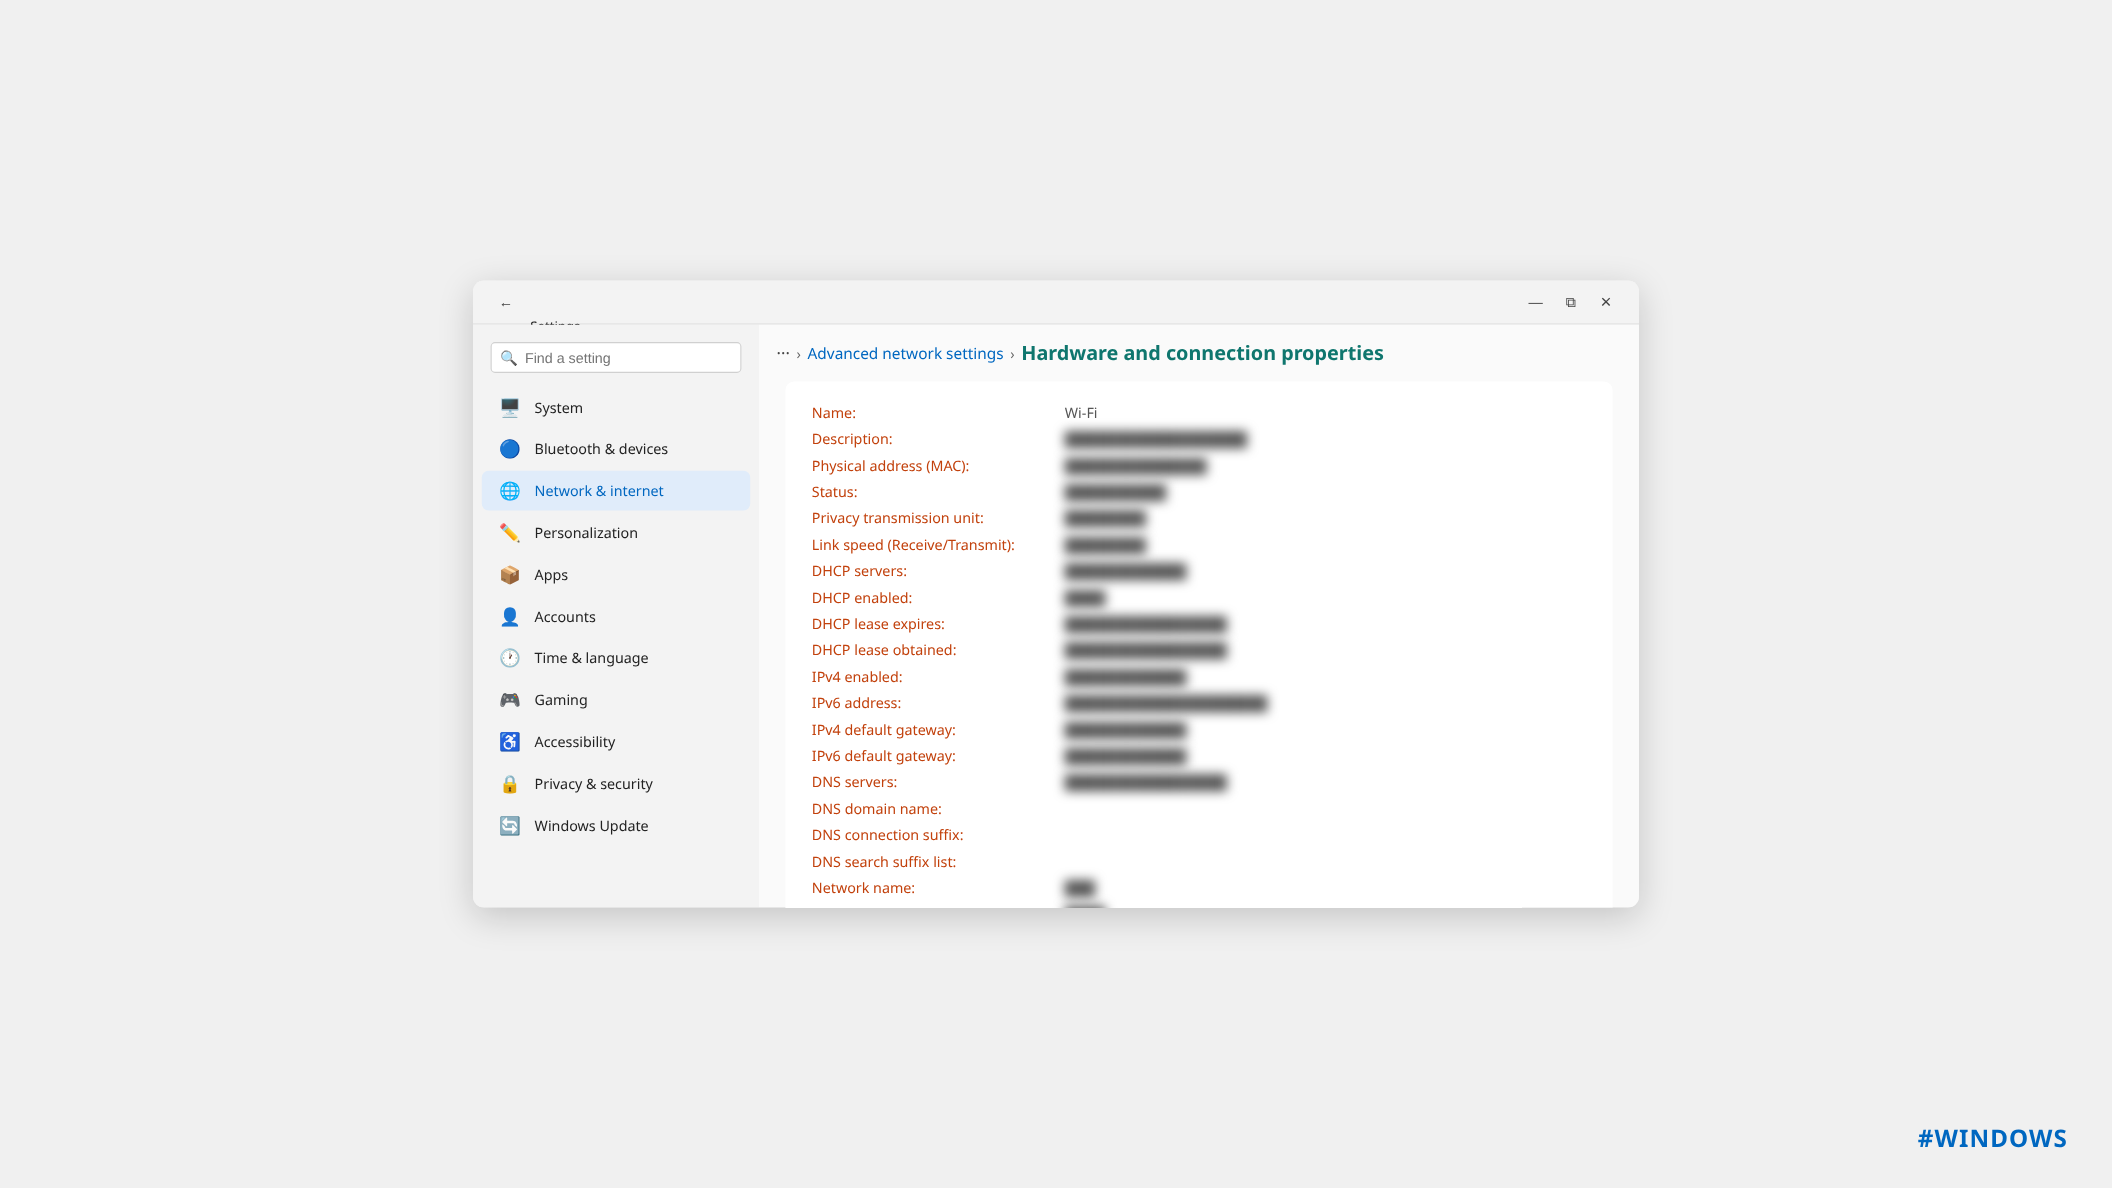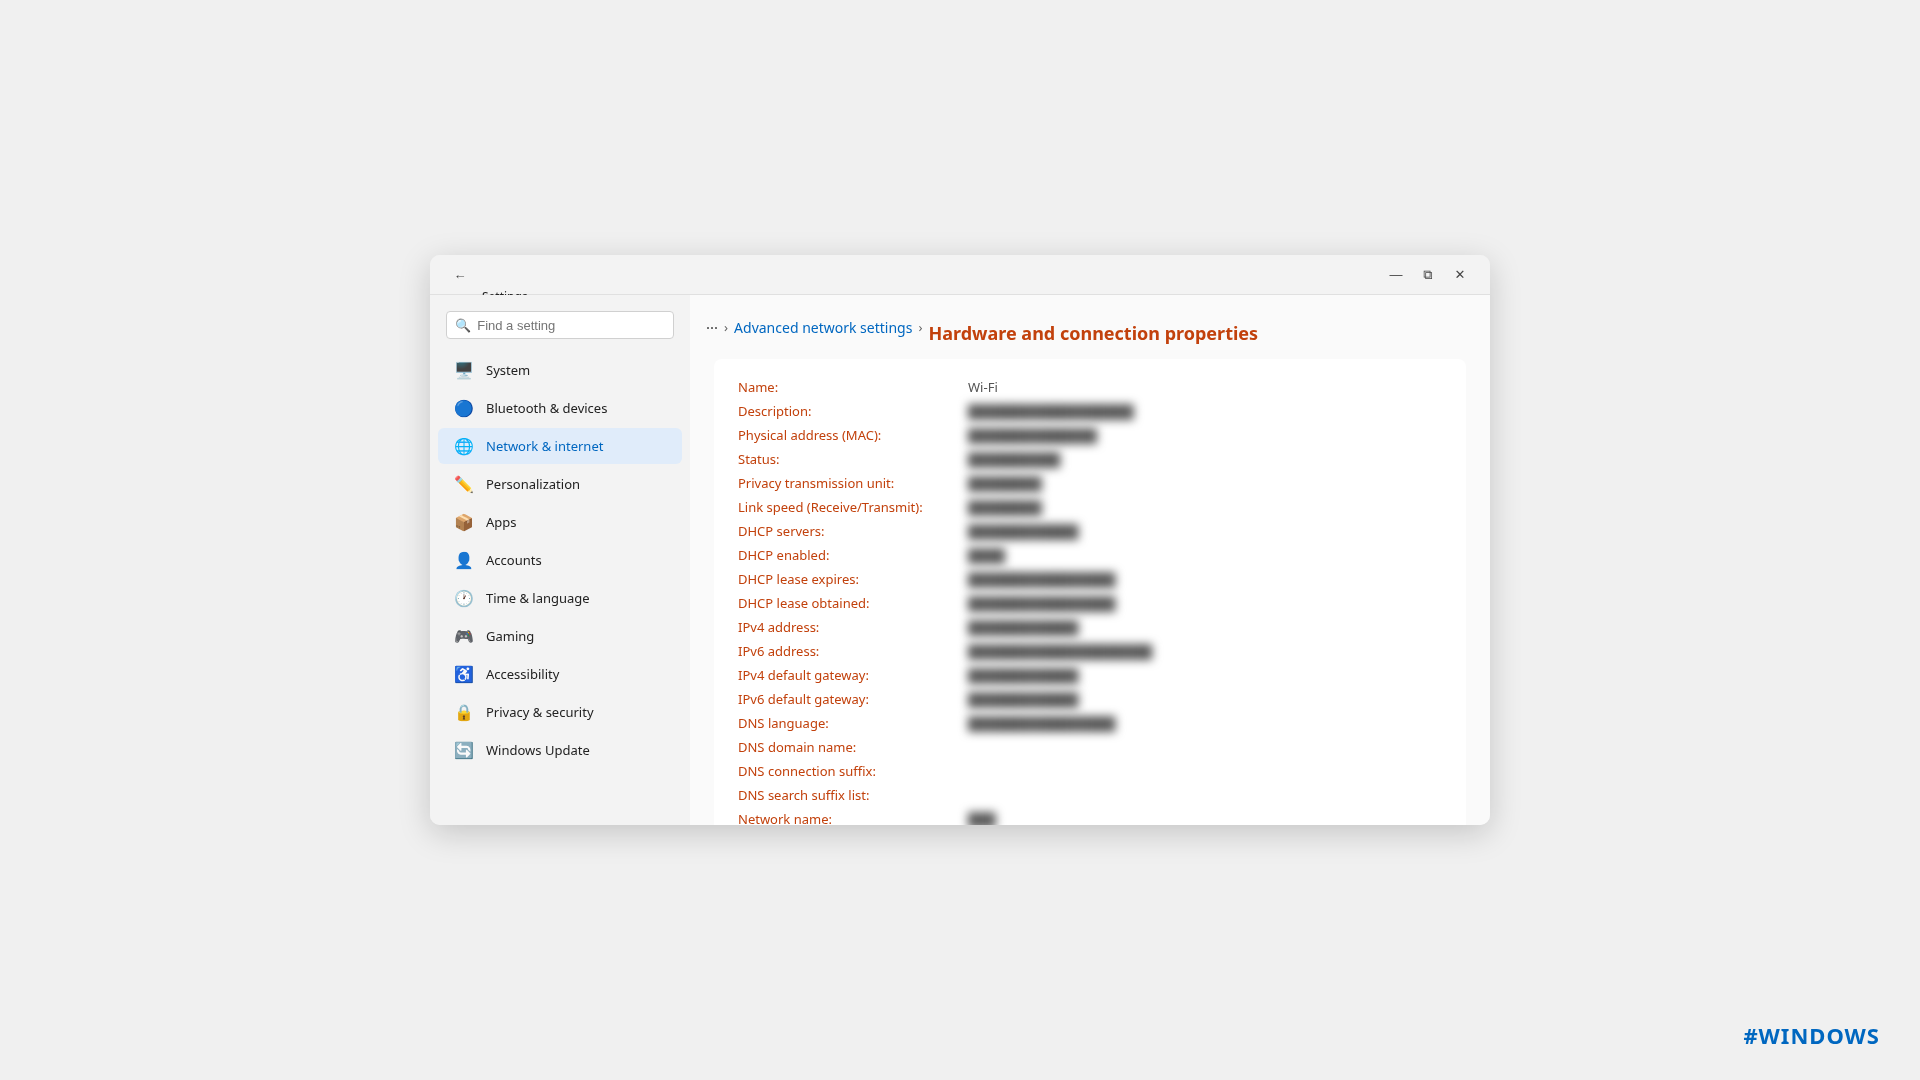--- a/index.html
+++ b/index.html
@@ -172,22 +172,21 @@
     }
     .breadcrumb-link {
       color: #0067c0;
       font-size: 14px;
       cursor: pointer;
       text-decoration: none;
     }
     .breadcrumb-current {
       font-size: 18px;
       font-weight: 700;
-      color: #c2410c;
-      margin-top: 12px;
+      color: #0f766e;
     }
 
     
     .content-scroll {
       flex: 1;
       overflow-y: auto;
       padding: 4px 24px 24px 24px;
       position: relative;
     }
 
@@ -361,37 +360,37 @@
             </div>
             <div class="prop-row">
               <span class="prop-label">DHCP lease expires:</span>
               <span class="prop-value blurred">████████████████</span>
             </div>
             <div class="prop-row">
               <span class="prop-label">DHCP lease obtained:</span>
               <span class="prop-value blurred">████████████████</span>
             </div>
             <div class="prop-row">
-              <span class="prop-label">IPv4 address:</span>
+              <span class="prop-label">IPv4 enabled:</span>
               <span class="prop-value blurred">████████████</span>
             </div>
             <div class="prop-row">
               <span class="prop-label">IPv6 address:</span>
               <span class="prop-value blurred">████████████████████</span>
             </div>
             <div class="prop-row">
               <span class="prop-label">IPv4 default gateway:</span>
               <span class="prop-value blurred">████████████</span>
             </div>
             <div class="prop-row">
               <span class="prop-label">IPv6 default gateway:</span>
               <span class="prop-value blurred">████████████</span>
             </div>
             <div class="prop-row">
-              <span class="prop-label">DNS language:</span>
+              <span class="prop-label">DNS servers:</span>
               <span class="prop-value blurred">████████████████</span>
             </div>
             <div class="prop-row">
               <span class="prop-label">DNS domain name:</span>
               <span class="prop-value"></span>
             </div>
             <div class="prop-row">
               <span class="prop-label">DNS connection suffix:</span>
               <span class="prop-value"></span>
             </div>

